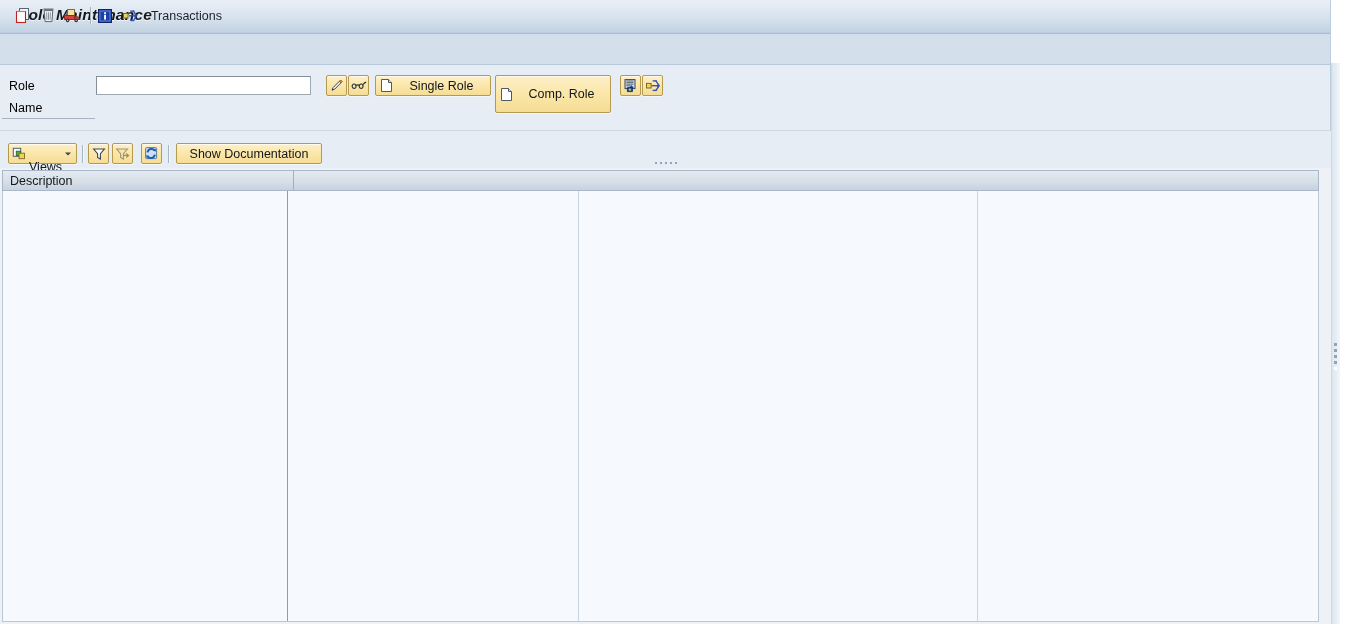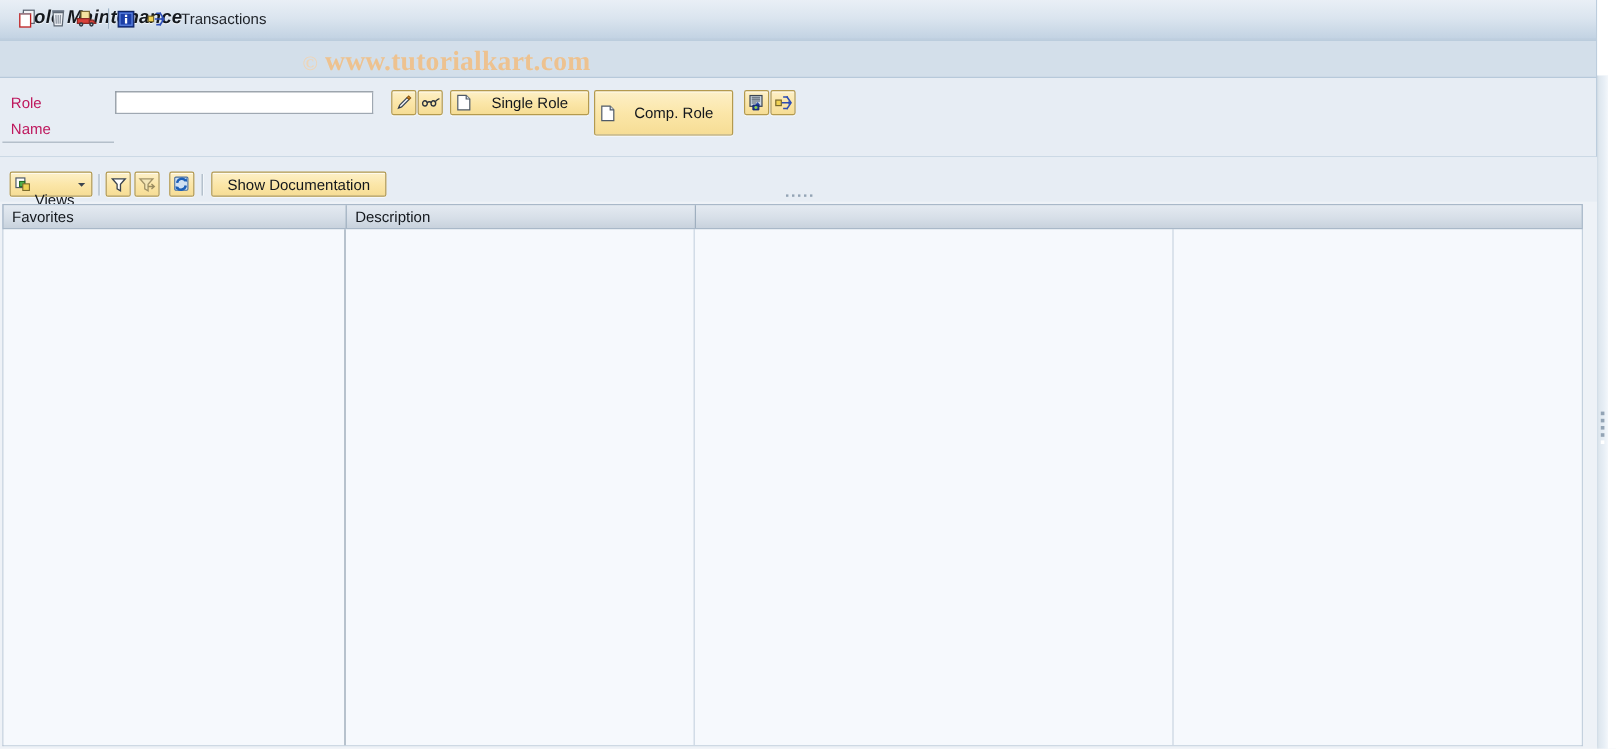--- a/index.html
+++ b/index.html
@@ -60,21 +60,21 @@
   .watermark .cmark { font-size: 17px; color: #efd4b4; }
 
   
   .selpanel {
     position: absolute; left: 0; top: 65px; width: 1331px; height: 66px;
     background: #e7edf4;
     border-bottom: 1px solid #ccd9e5;
     border-right: 1px solid #bccddd;
   }
   .lbl {
-    position: absolute; font-size: 12.5px; color: #be185d; white-space: nowrap;
+    position: absolute; font-size: 12.5px; color: #000000; white-space: nowrap;
   }
   .role-input {
     position: absolute; left: 96px; top: 76px; width: 215px; height: 19px;
     background: #ffffff;
     border: 1px solid #9fa8b2;
     border-top-color: #868f99;
     border-left-color: #868f99;
     font-family: "Liberation Sans", sans-serif;
     font-size: 12.5px; color: #111;
     padding: 0 3px; outline: none;
@@ -240,24 +240,20 @@
         <path d="M7 7.8 h7" stroke="#2d4db5" stroke-width="1.3"></path>
         <path d="M11.2 2.6 L14.6 7.8 L11.2 13" stroke="#2d4db5" stroke-width="1.3" fill="none"></path>
         <path d="M8.2 3.1 h4" stroke="#2d4db5" stroke-width="1.3"></path>
         <path d="M8.2 12.5 h4" stroke="#2d4db5" stroke-width="1.3"></path>
         <path d="M14.6 7.8 l-2.2 -1.5 v3 z" fill="#2d4db5"></path>
       </svg>
     </span>
     <span style="font-size:12.5px;color:#1d2127;">Transactions</span>
   </div>
 
-  <div class="watermark">
-    <span class="cmark">©</span>
-    <span>www.tutorialkart.com</span>
-  </div>
 
   <div class="selpanel"></div>
 
   <div class="lbl" style="left:9px;top:79px;">Role</div>
   <input class="role-input" type="text" value="" placeholder="" style="">
   <div class="lbl" style="left:9px;top:101px;">Name</div>
   <div class="name-underline"></div>
 
   <div class="sapbtn iconbtn" style="left:326px;top:75px;width:21px;height:21px;">
     <span>
@@ -388,21 +384,20 @@
       <i></i>
   </div>
 
   <div class="grid"></div>
   <div class="gbody"></div>
   <div class="vdiv" style="left:287px;"></div>
   <div class="vdiv2" style="left:578px;"></div>
   <div class="vdiv2" style="left:977px;"></div>
 
   <div class="ghead">
-    <div class="hc" style="width:286px;">Favorites</div>
     <div class="hc" style="width:291px;">Description</div>
     <div class="hc" style="width:339px;"></div>
   </div>
 
   <div class="rightgutter-top"></div>
   <div class="vsplit">
     <div class="dots">
       <i></i>
         <i></i>
         <i></i>

